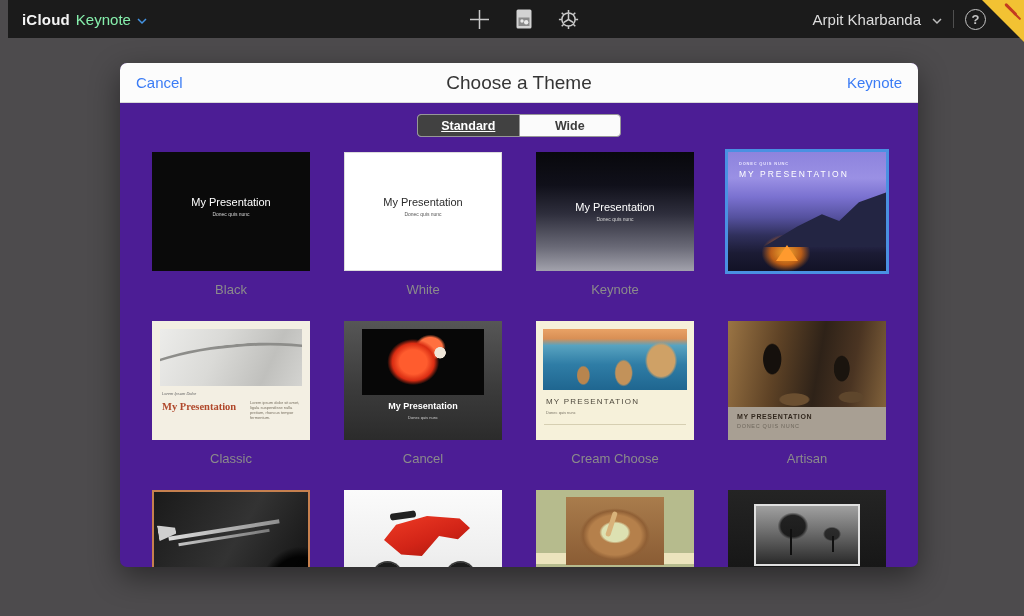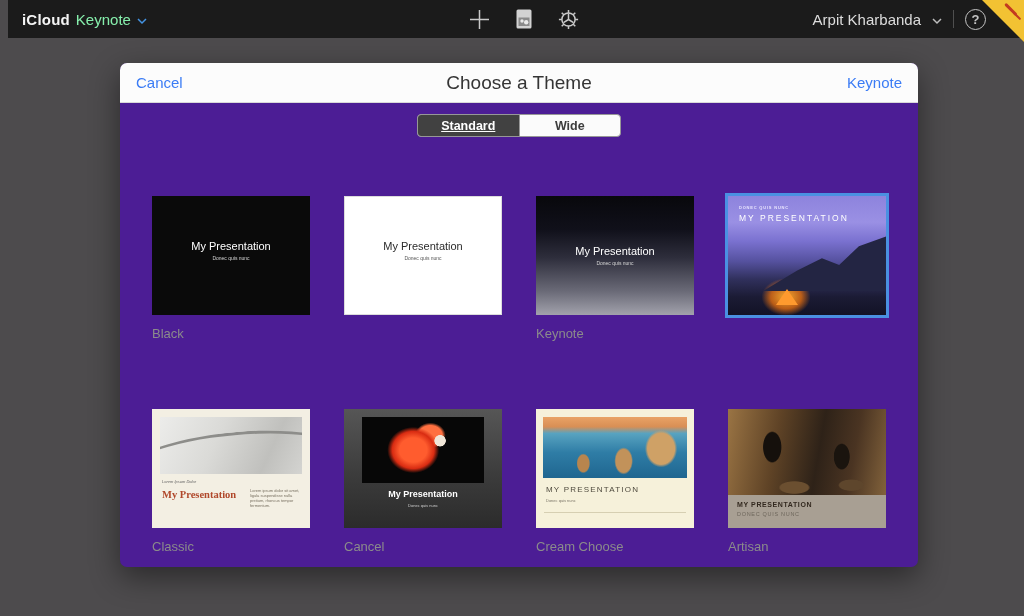--- a/index.html
+++ b/index.html
@@ -41,24 +41,24 @@
   
   .seg { margin:11px auto 0; width:204px; height:23px; display:flex;
          border:1px solid #979797; border-radius:4px; overflow:hidden; background:#fbfbfb; }
   .seg-btn { flex:1; display:flex; align-items:center; justify-content:center;
              font-size:12.5px; font-weight:bold; color:#3d3d3d; cursor:pointer; }
   .seg-btn + .seg-btn { border-left:1px solid #979797; }
   .seg-btn.sel { background:#414141; color:#ffffff;text-decoration:underline; }
 
   
   .grid { margin:15px 32px 0; display:grid; grid-template-columns:repeat(4,158px); column-gap:34px; }
-  .cell { margin-bottom:23px;margin-top:44px; }
+  .cell { margin-bottom:23px; }
   .thumb { position:relative; width:158px; height:119px; overflow:hidden; cursor:pointer; }
   .thumb.sel { box-shadow:0 0 0 3px #4a90e2; }
-  .cell-label { margin-top:11px; height:16px; line-height:16px; text-align:left;
+  .cell-label { margin-top:11px; height:16px; line-height:16px; text-align:center;
                 font-size:13px; color:#8b8b8b; }
 
   .center-block { position:absolute; top:37%; left:0; right:0; text-align:center; }
   .tt { font-size:11px; }
   .ts { font-size:5px; margin-top:3px; }
 
   
   .t-black { background:#0a0a0a; }
   .t-black .tt { color:#ffffff; } .t-black .ts { color:#d5d5d5; }
   
@@ -242,20 +242,21 @@
       <div class="cell-label">Black</div>
     </div>
 
     <div class="cell">
       <div class="thumb t-white">
         <div class="center-block">
           <div class="tt">My Presentation</div>
           <div class="ts">Donec quis nunc</div>
         </div>
       </div>
+      <div class="cell-label">White</div>
     </div>
 
     <div class="cell">
       <div class="thumb t-gradient">
         <div class="center-block">
           <div class="tt">My Presentation</div>
           <div class="ts">Donec quis nunc</div>
         </div>
       </div>
       <div class="cell-label">Keynote</div>

